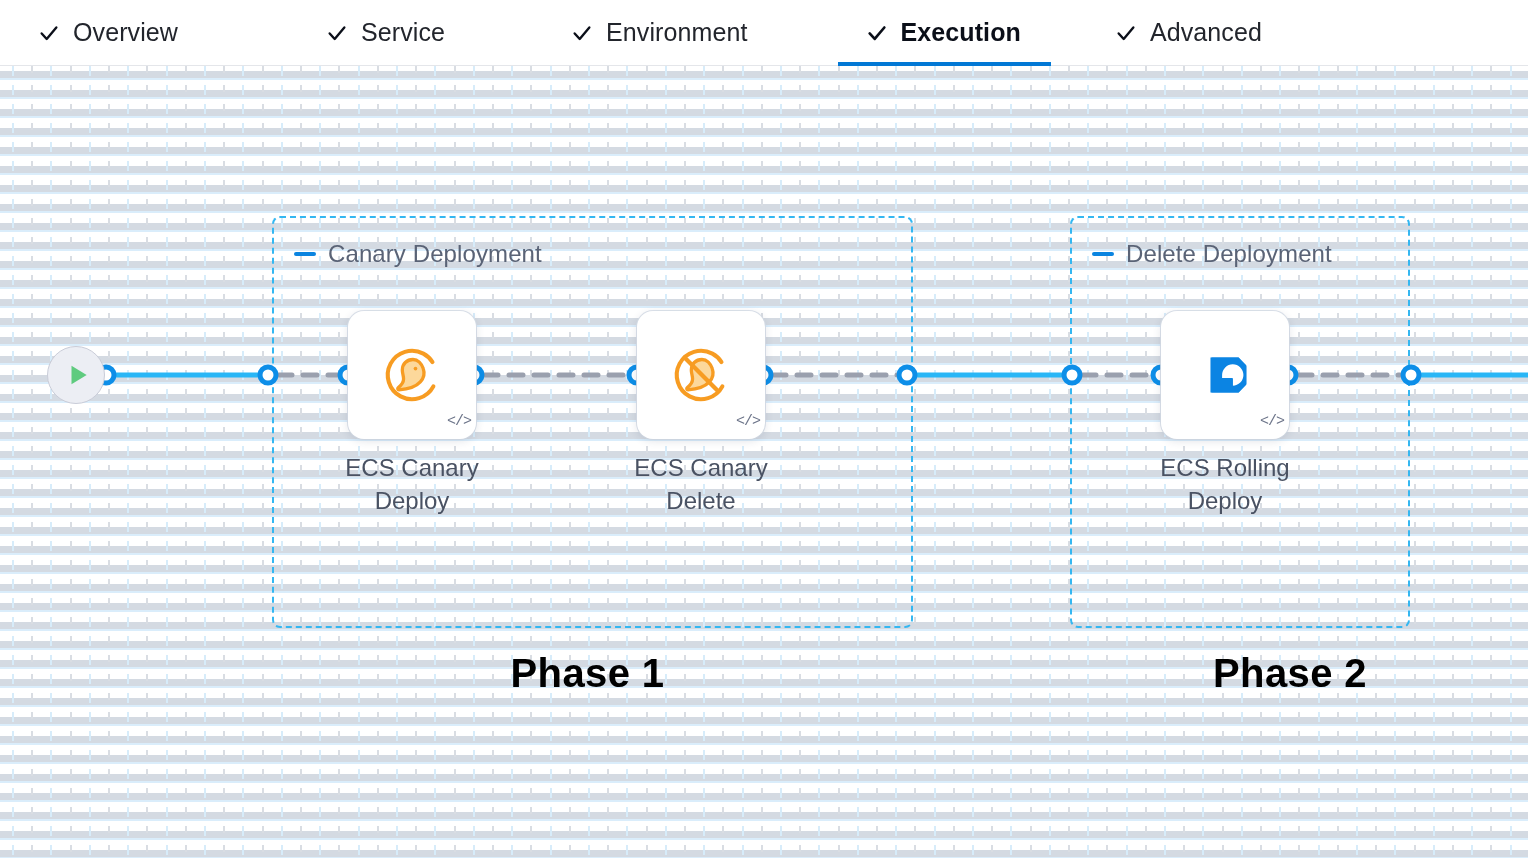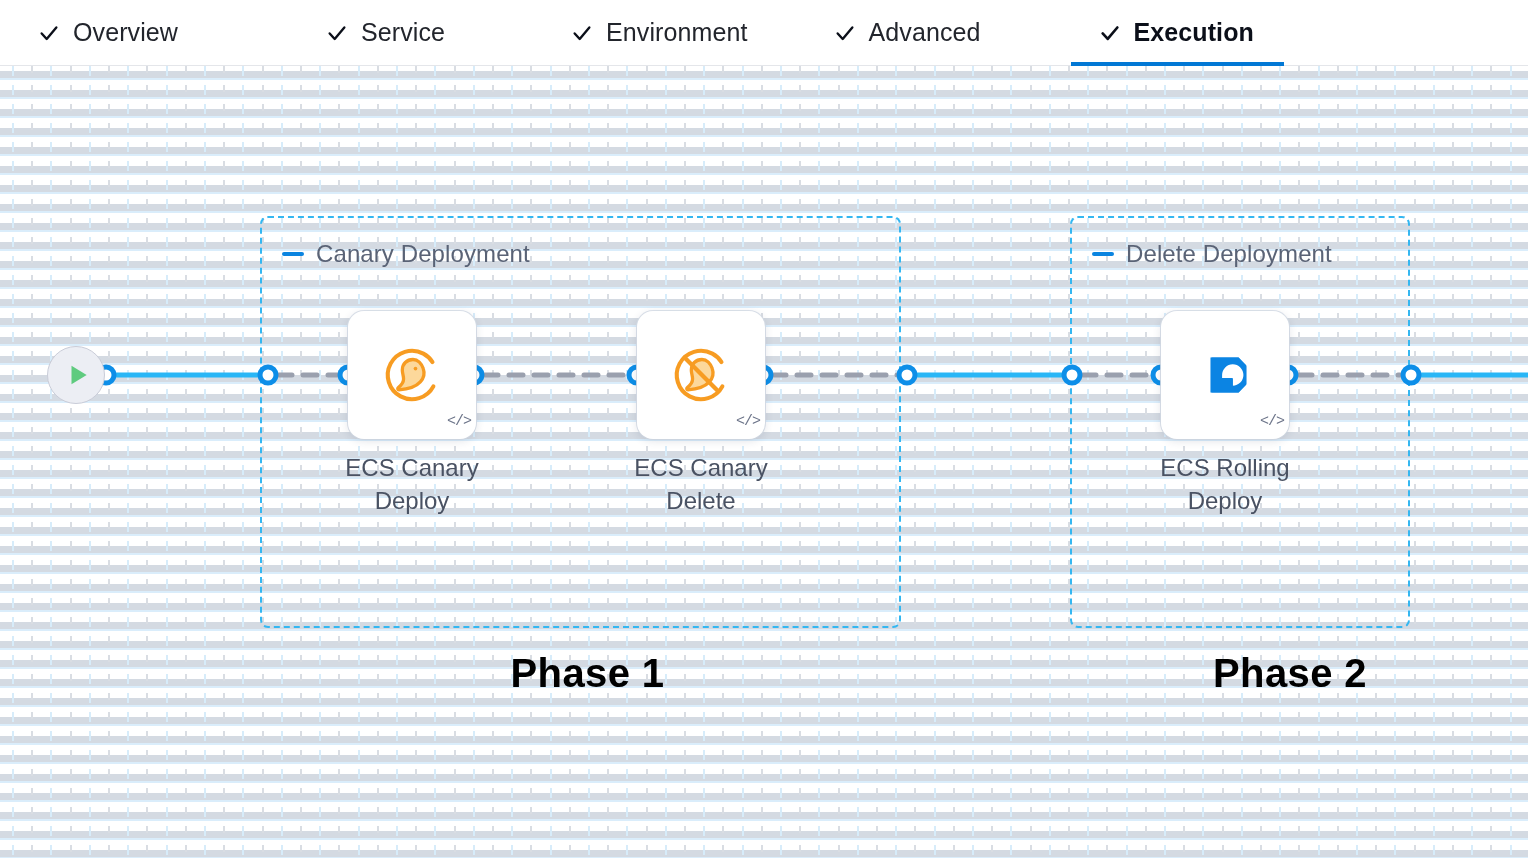--- a/index.html
+++ b/index.html
@@ -245,36 +245,36 @@
 
     <div class="tab" data-name="tab-environment">
       <span class="check" data-name="check-icon">
         <svg viewBox="0 0 24 24" fill="none" stroke="currentColor" stroke-width="2.6" stroke-linecap="round" stroke-linejoin="round">
             <polyline points="4,12.5 9.5,18.5 20,6"></polyline>
           </svg>
       </span>
       <span class="tab-label" data-name="tab-environment-label">Environment</span>
     </div>
 
+    <div class="tab active" data-name="tab-execution">
+      <span class="check" data-name="check-icon">
+        <svg viewBox="0 0 24 24" fill="none" stroke="currentColor" stroke-width="2.9" stroke-linecap="round" stroke-linejoin="round">
+            <polyline points="4,12.5 9.5,18.5 20,6"></polyline>
+          </svg>
+      </span>
+      <span class="tab-label" data-name="tab-execution-label">Execution</span>
+    </div>
+
     <div class="tab" data-name="tab-advanced">
       <span class="check" data-name="check-icon">
         <svg viewBox="0 0 24 24" fill="none" stroke="currentColor" stroke-width="2.6" stroke-linecap="round" stroke-linejoin="round">
             <polyline points="4,12.5 9.5,18.5 20,6"></polyline>
           </svg>
       </span>
       <span class="tab-label" data-name="tab-advanced-label">Advanced</span>
-    </div>
-
-    <div class="tab active" data-name="tab-execution">
-      <span class="check" data-name="check-icon">
-        <svg viewBox="0 0 24 24" fill="none" stroke="currentColor" stroke-width="2.9" stroke-linecap="round" stroke-linejoin="round">
-            <polyline points="4,12.5 9.5,18.5 20,6"></polyline>
-          </svg>
-      </span>
-      <span class="tab-label" data-name="tab-execution-label">Execution</span>
     </div>
   </div>
 
   <div class="canvas" data-name="pipeline-canvas">
 
     <div class="gridlayer" data-name="canvas-grid" id="gridlayer">
         <div class="col blue" data-name="grid-column" style="left: 12px;"></div>
         <div class="col gray" data-name="grid-column" style="left: 31.2px;"></div>
         <div class="col blue" data-name="grid-column" style="left: 50.4px;"></div>
         <div class="col gray" data-name="grid-column" style="left: 69.6px;"></div>
@@ -348,21 +348,21 @@
         <div class="col gray" data-name="grid-column" style="left: 1375.2px;"></div>
         <div class="col blue" data-name="grid-column" style="left: 1394.4px;"></div>
         <div class="col gray" data-name="grid-column" style="left: 1413.6px;"></div>
         <div class="col blue" data-name="grid-column" style="left: 1432.8px;"></div>
         <div class="col gray" data-name="grid-column" style="left: 1452px;"></div>
         <div class="col blue" data-name="grid-column" style="left: 1471.2px;"></div>
         <div class="col gray" data-name="grid-column" style="left: 1490.4px;"></div>
         <div class="col blue" data-name="grid-column" style="left: 1509.6px;"></div>
       </div>
 
-    <div class="group" data-name="stage-group-canary" style="left:260px; top:150px; width:641px; height:412px;">
+    <div class="group" data-name="stage-group-canary" style="left:272px; top:150px; width:641px; height:412px;">
       <div class="group-header" data-name="group-header-canary">
         <span class="collapse-icon" data-name="minus-icon"></span>
         <span class="group-title" data-name="group-title-canary">Canary Deployment</span>
       </div>
     </div>
 
     <div class="group" data-name="stage-group-primary" style="left:1070px; top:150px; width:340px; height:412px;">
       <div class="group-header" data-name="group-header-primary">
         <span class="collapse-icon" data-name="minus-icon"></span>
         <span class="group-title" data-name="group-title-primary">Delete Deployment</span>

